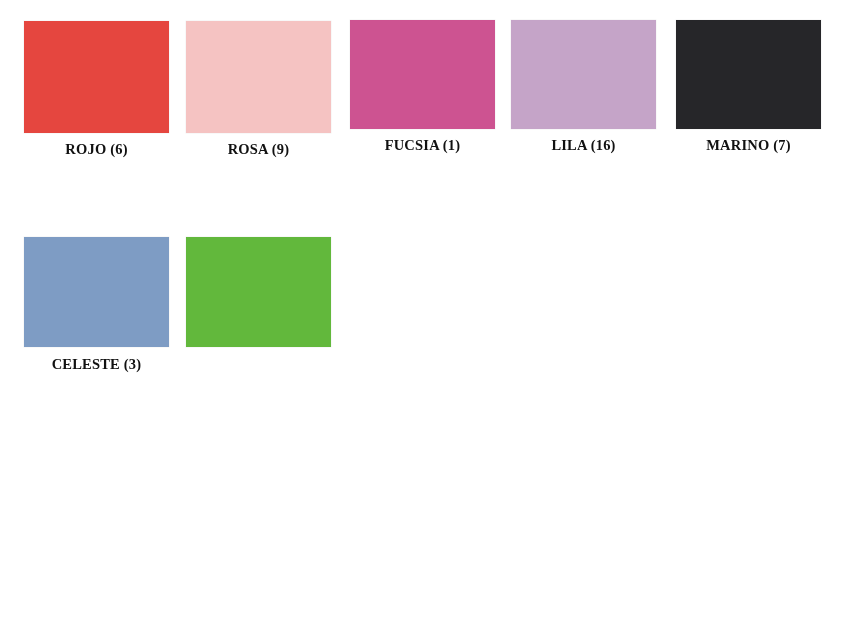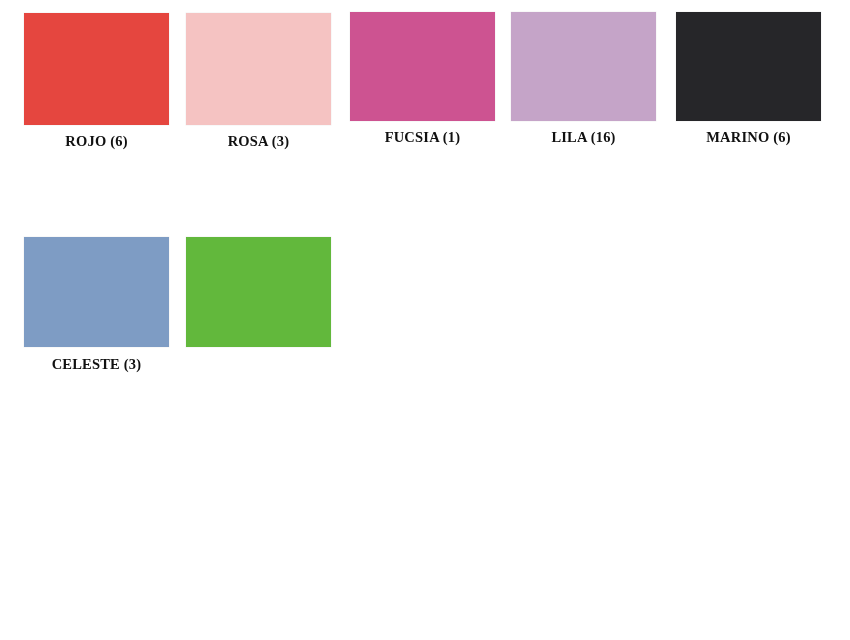--- a/index.html
+++ b/index.html
@@ -21,21 +21,21 @@
     top: 0;
     width: 850px;
     height: 640px;
   }
 
   .swatch-row {
     position: absolute;
     left: 0;
     width: 850px;
   }
-  .swatch-row.row-1 { top: 0px; height: 170px; }
+  .swatch-row.row-1 { top: 8px; height: 170px; }
   .swatch-row.row-2 { top: 224px; height: 170px; }
 
   .swatch-cell {
     position: absolute;
     top: 0;
     width: 162px;
     height: 170px;
   }
 
   .swatch-chip {
@@ -89,36 +89,36 @@
 
   <div class="swatch-row row-1">
 
     <div class="swatch-cell v-rojo" style="left:24px;">
       <div class="swatch-chip" style="background:#e5463f;"></div>
       <div class="swatch-label">ROJO (6)</div>
     </div>
 
     <div class="swatch-cell v-rosa" style="left:186px;">
       <div class="swatch-chip" style="background:#f5c3c2;"></div>
-      <div class="swatch-label">ROSA (3)</div>
+      <div class="swatch-label">ROSA (9)</div>
     </div>
 
     <div class="swatch-cell v-fucsia" style="left:350px;">
       <div class="swatch-chip" style="background:#cd5391;"></div>
       <div class="swatch-label">FUCSIA (1)</div>
     </div>
 
     <div class="swatch-cell v-lila" style="left:511px;">
       <div class="swatch-chip" style="background:#c5a4c8;"></div>
       <div class="swatch-label">LILA (16)</div>
     </div>
 
     <div class="swatch-cell v-marino" style="left:676px;">
       <div class="swatch-chip" style="background:#262629;"></div>
-      <div class="swatch-label">MARINO (6)</div>
+      <div class="swatch-label">MARINO (7)</div>
     </div>
 
   </div>
 
   <div class="swatch-row row-2">
 
     <div class="swatch-cell v-celeste" style="left:24px;">
       <div class="swatch-chip" style="background:#7e9cc4;"></div>
       <div class="swatch-label">CELESTE (3)</div>
     </div>

